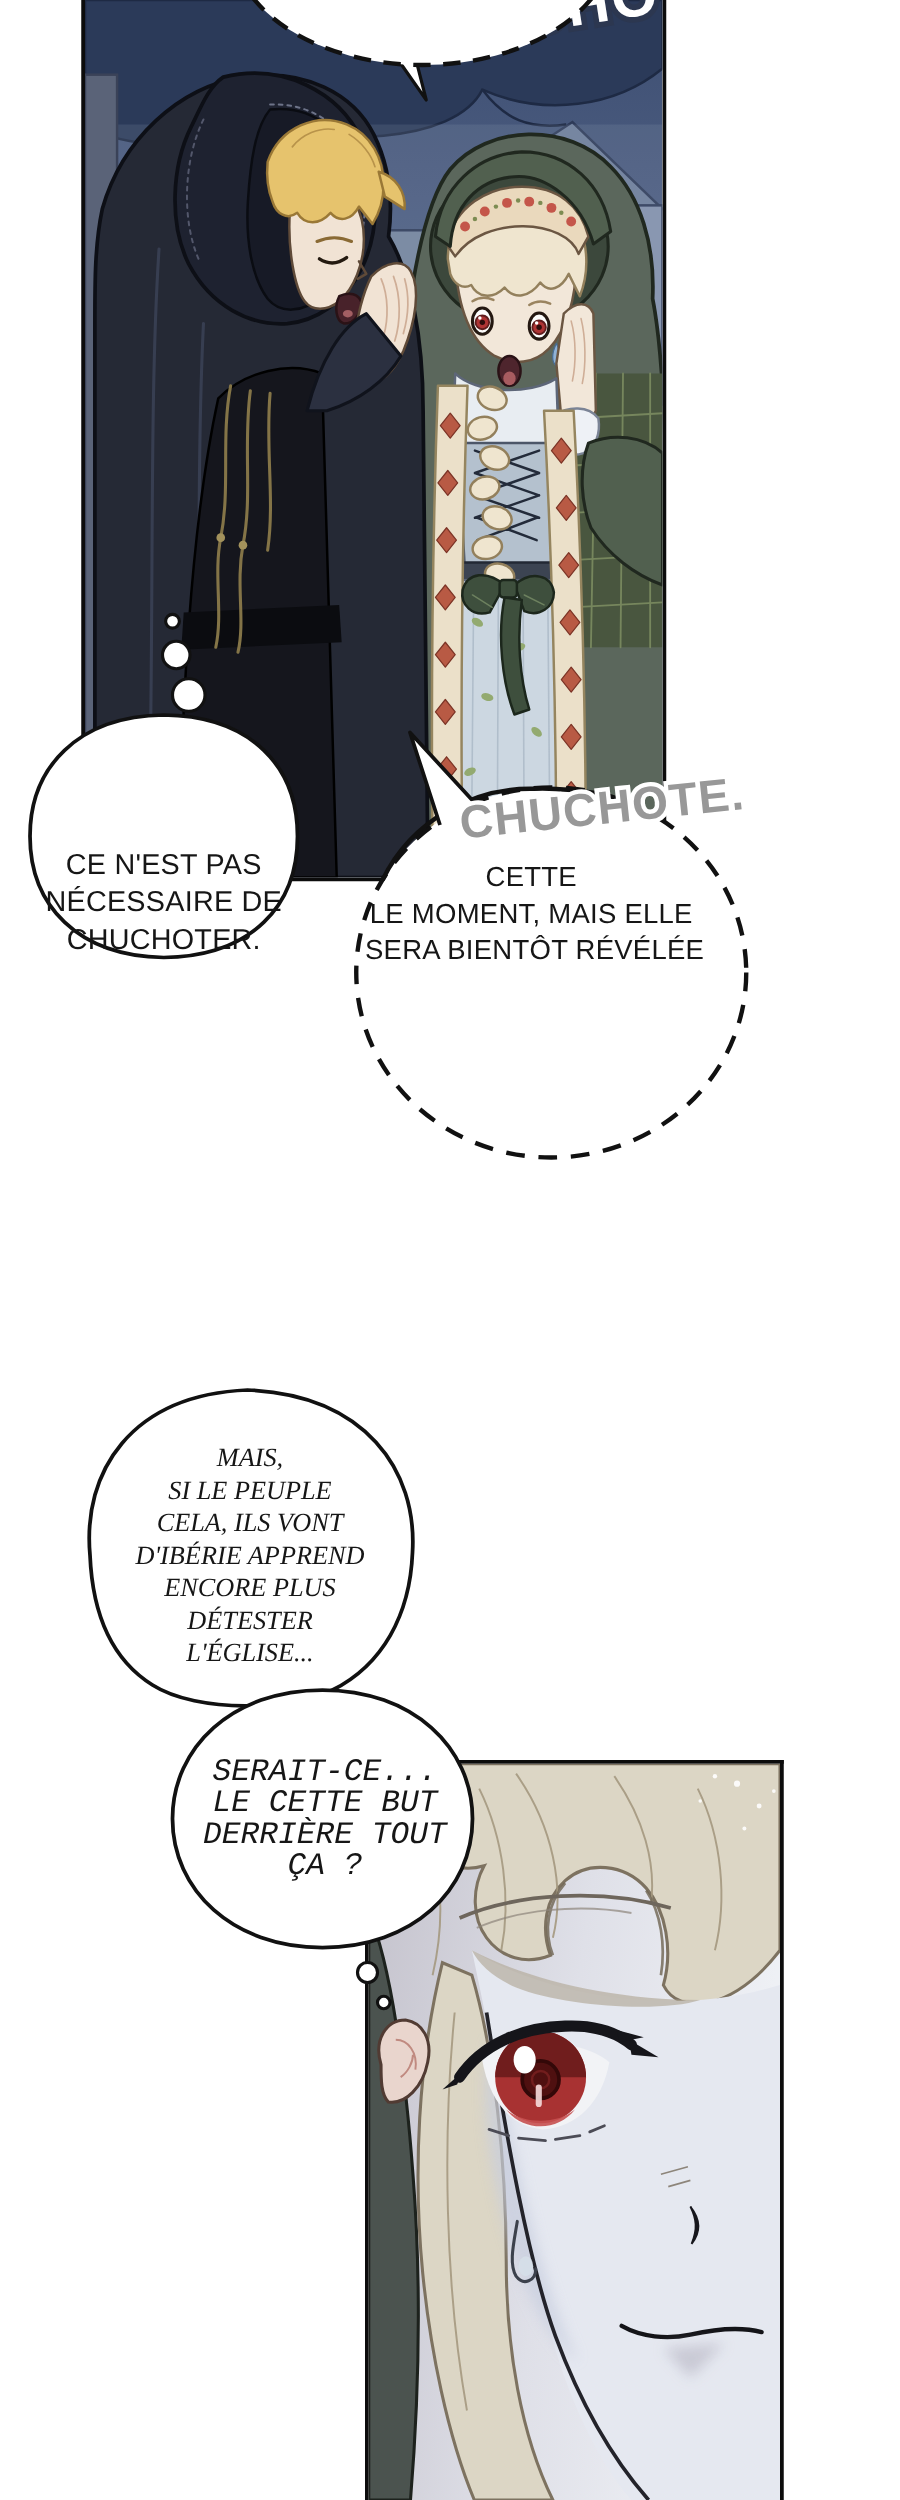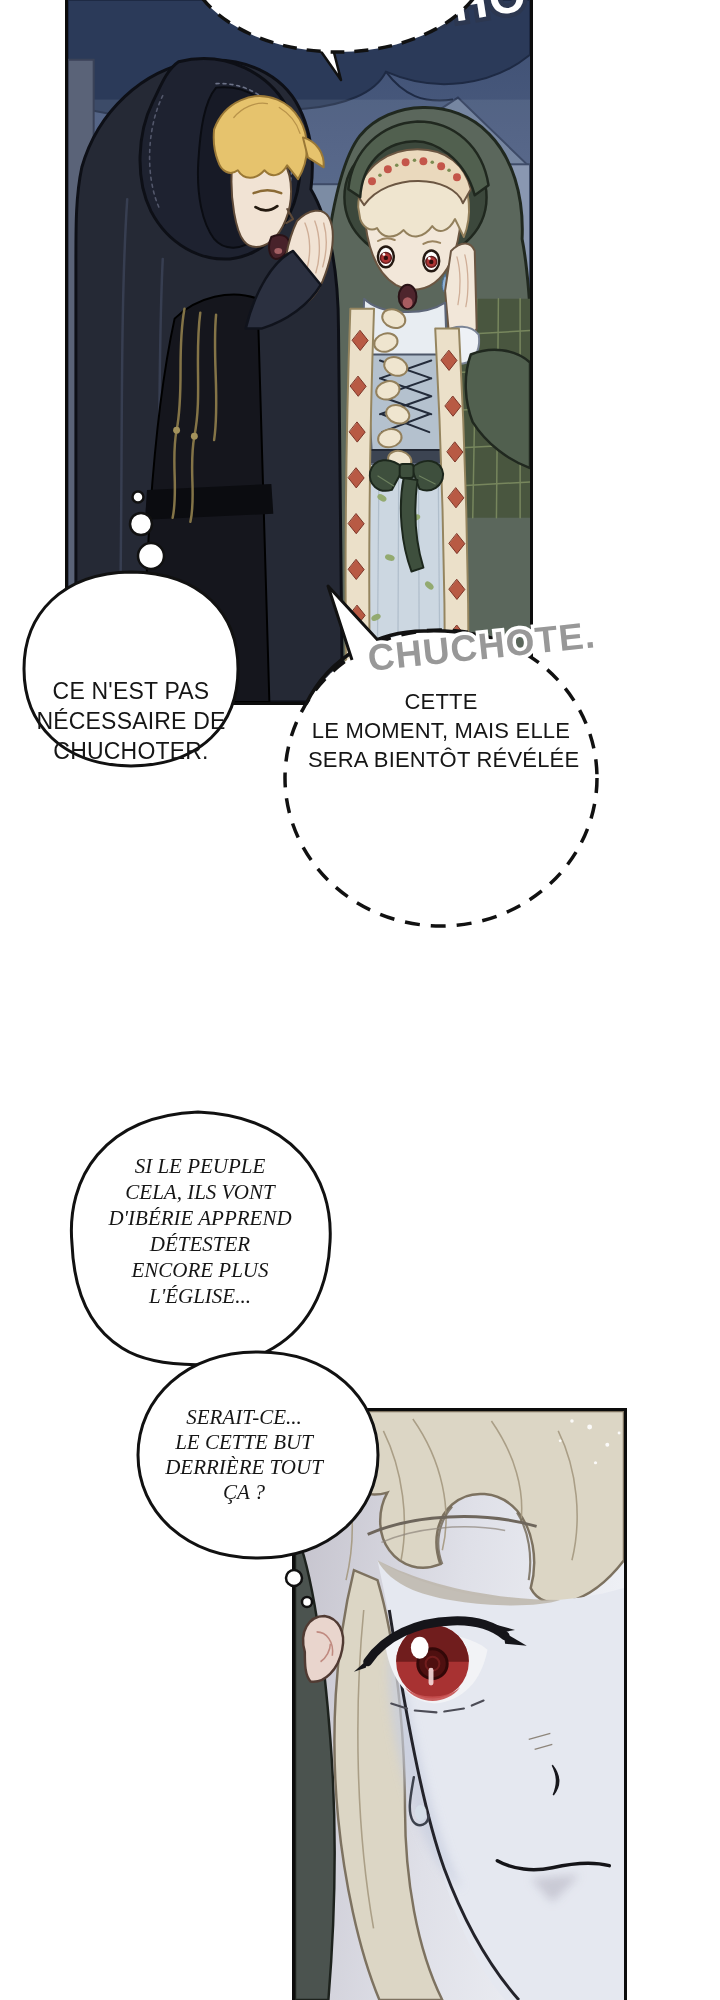--- a/index.html
+++ b/index.html
@@ -6,24 +6,24 @@
   .page{position:relative;width:720px;height:2000px;background:#ffffff;overflow:hidden;
         font-family:"Liberation Sans",sans-serif;}
   .panel{position:absolute;box-sizing:border-box;border:3px solid #0c0c0c;overflow:hidden;z-index:1;}
   #panel-top{left:65px;top:0;width:468px;height:705px;border-top:none;}
   #panel-bottom{left:292px;top:1408px;width:335px;height:592px;border-bottom:none;}
   .panel svg{display:block;width:100%;height:100%;}
   .overlay{position:absolute;left:0;top:0;width:720px;height:2000px;z-index:2;pointer-events:none;}
   .bt{position:absolute;z-index:3;text-align:center;color:#161616;}
   .bt .ln{white-space:nowrap;}
   #t1{left:33px;top:640px;width:196px;font-size:23px;line-height:30px;letter-spacing:.2px;margin-top:36px;}
-  #t2{left:308px;top:687px;width:266px;font-size:22px;line-height:29px;letter-spacing:.2px;}
+  #t2{left:292px;top:687px;width:266px;font-size:22px;line-height:29px;letter-spacing:.2px;}
   .it{font-family:"Liberation Serif",serif;font-style:italic;}
   #t3{left:88px;top:1153px;width:224px;font-size:21px;line-height:26px;}
-  #t4{left:132px;top:1405px;width:224px;font-size:21px;line-height:25px;}
+  #t4{left:148px;top:1405px;width:224px;font-size:25px;line-height:25px;font-family:Liberation Mono, monospace;}
 </style>
 </head>
 <body>
 
 <div class="page">
 
   <div class="panel" id="panel-top">
     <svg viewBox="0 0 468 705" preserveAspectRatio="none">
       <defs>
         <linearGradient id="sky" x1="0" y1="0" x2="0" y2="1">
@@ -392,25 +392,26 @@
     <div class="ln">CHUCHOTER.</div>
   </div>
 
   <div class="bt" id="t2">
     <div class="ln">CETTE</div>
     <div class="ln">LE MOMENT, MAIS ELLE</div>
     <div class="ln">SERA BIENTÔT RÉVÉLÉE</div>
   </div>
 
   <div class="bt it" id="t3">
+    <div class="ln">MAIS,</div>
     <div class="ln">SI LE PEUPLE</div>
     <div class="ln">CELA, ILS VONT</div>
     <div class="ln">D'IBÉRIE APPREND</div>
+    <div class="ln">ENCORE PLUS</div>
     <div class="ln">DÉTESTER</div>
-    <div class="ln">ENCORE PLUS</div>
     <div class="ln">L'ÉGLISE...</div>
   </div>
 
   <div class="bt it" id="t4">
     <div class="ln">SERAIT-CE...</div>
     <div class="ln">LE CETTE BUT</div>
     <div class="ln">DERRIÈRE TOUT</div>
     <div class="ln">ÇA ?</div>
   </div>
 

